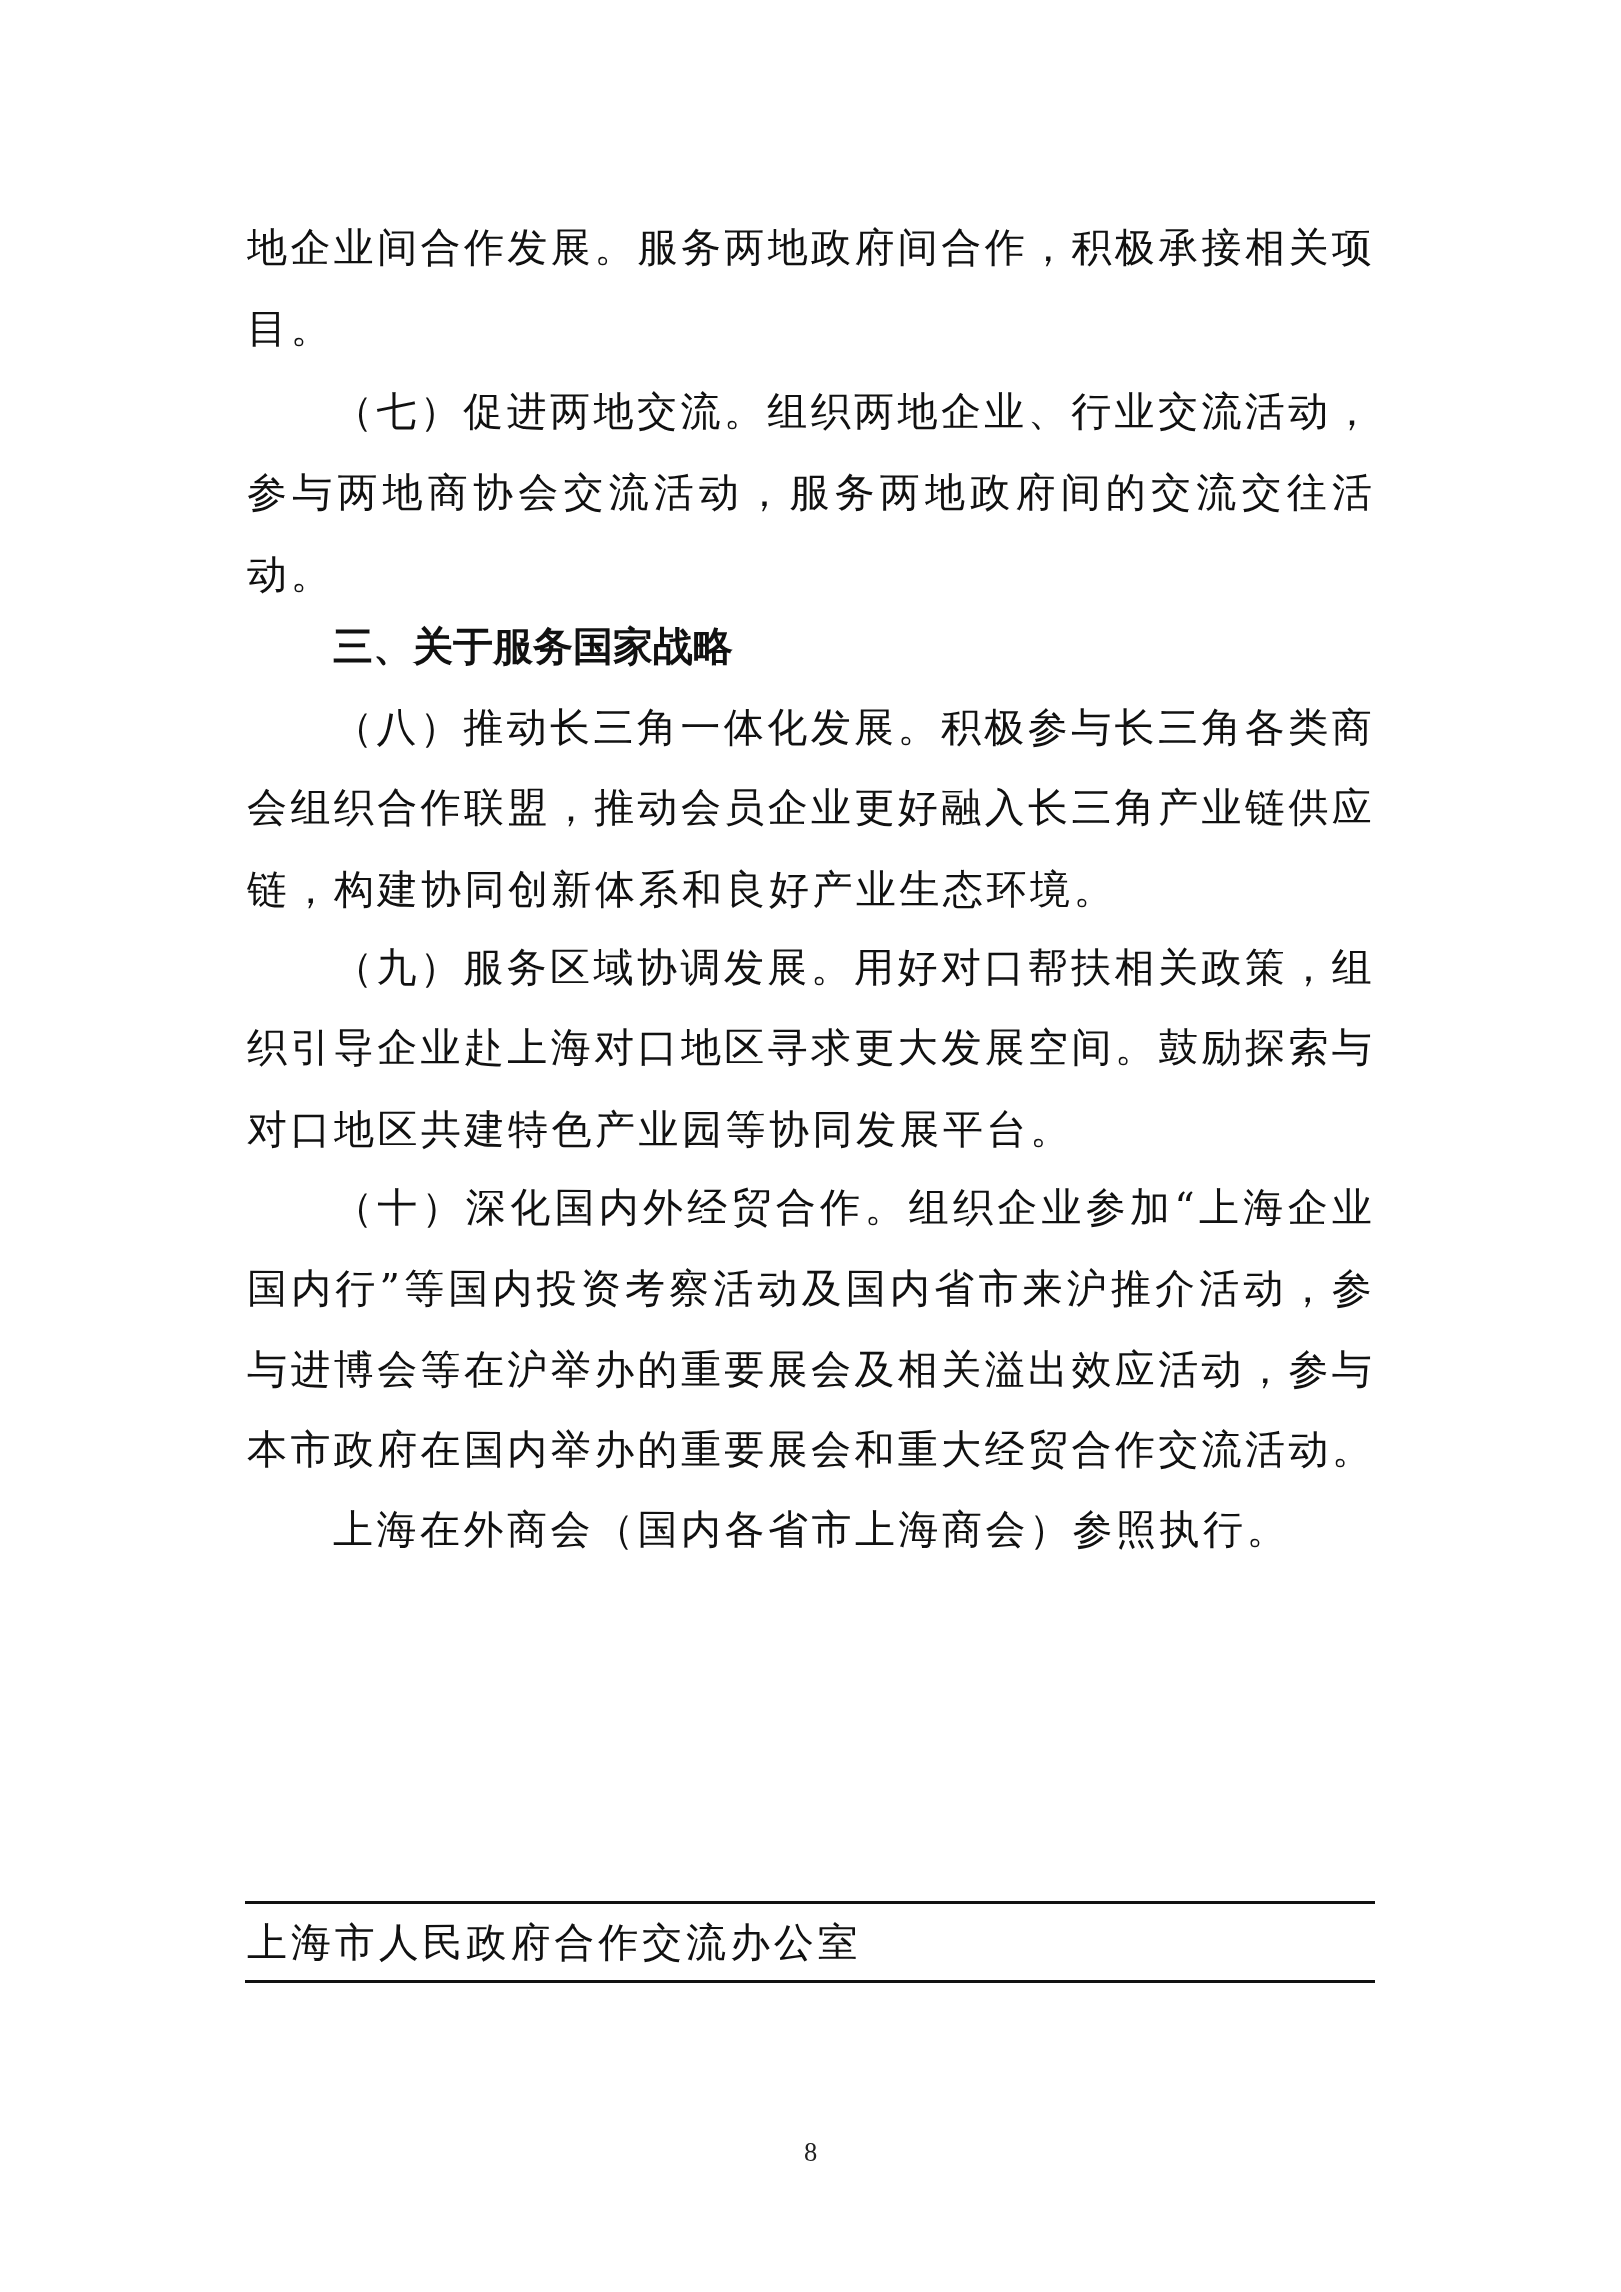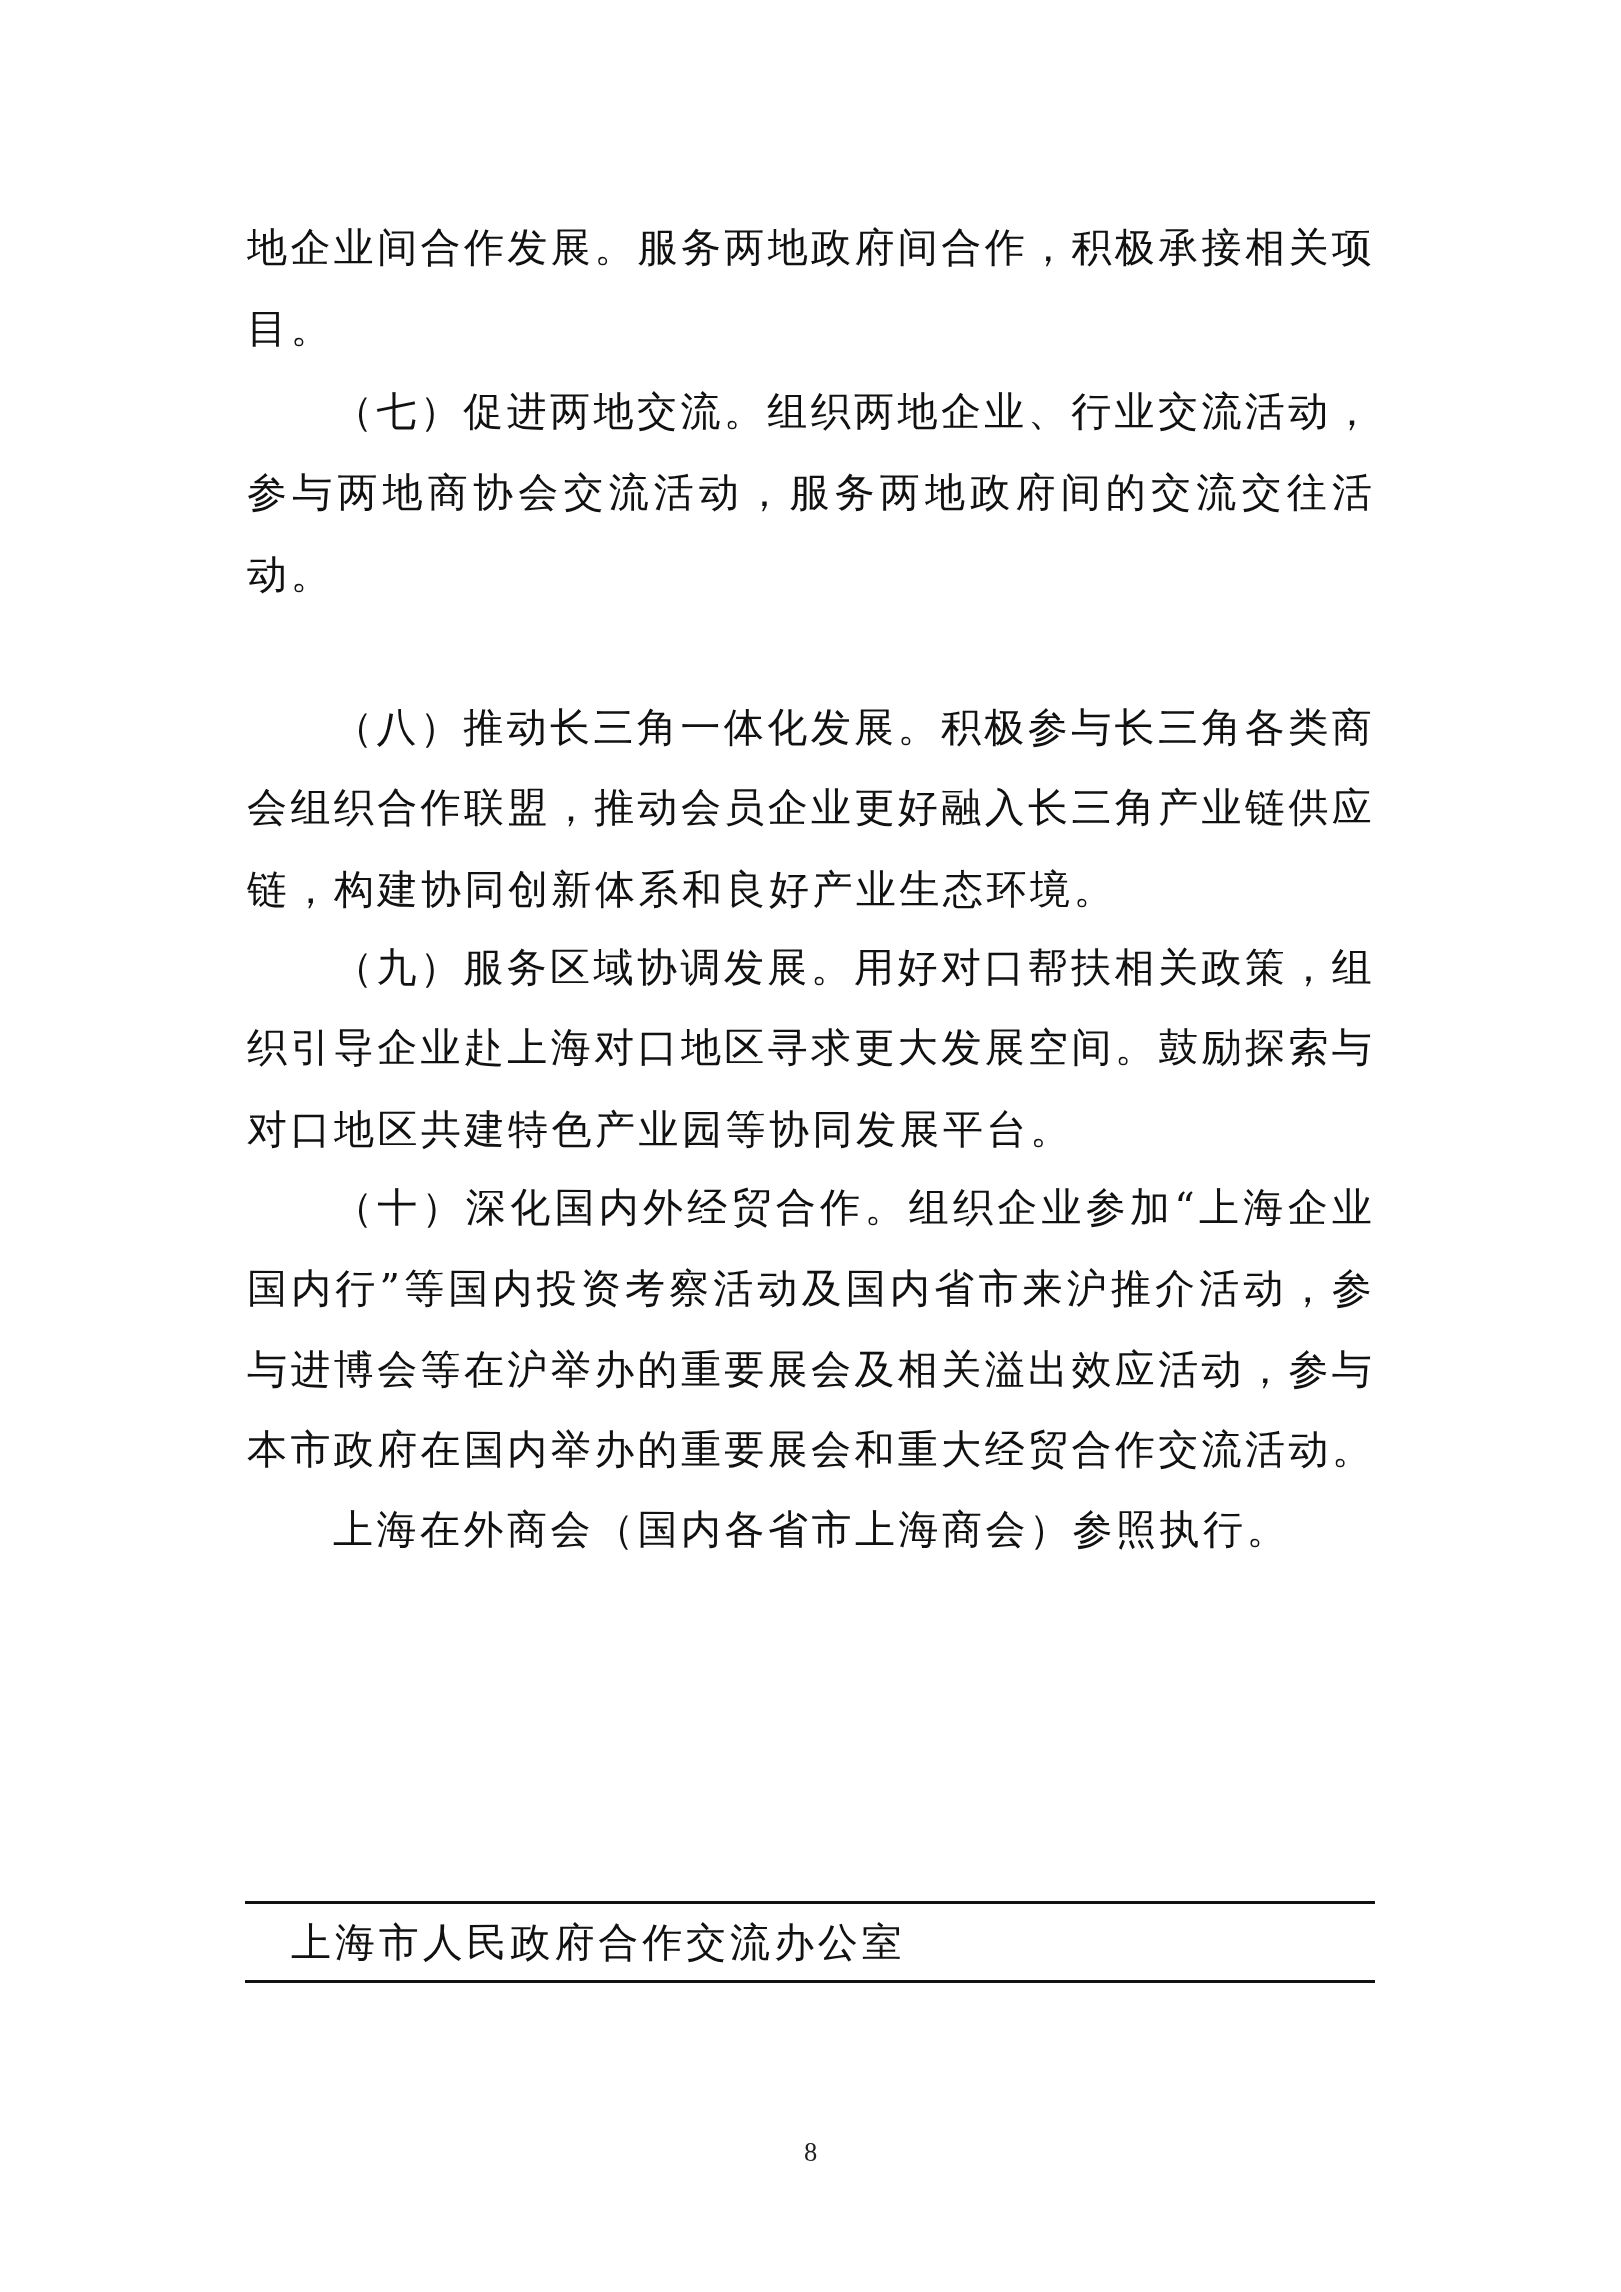--- a/index.html
+++ b/index.html
@@ -10,21 +10,21 @@
           font-size: 40px; line-height: 59px; white-space: nowrap;
           display: flex; justify-content: space-between; }
   .line.indent { left: 333px; width: 1039px; }
   .line.last { justify-content: flex-start; gap: 1.5px; }
   .line span.ch { display: inline-block; }
   .heading { position: absolute; left: 333px; height: 59px; line-height: 59px;
              font-family: "DejaVu Sans", "Liberation Sans", sans-serif; font-weight: bold;
              font-size: 40px; white-space: nowrap; letter-spacing: 0px; }
   .rule { position: absolute; left: 245px; width: 1130px; height: 2.9px; background: #111111; }
   .footer-text { position: absolute; top: 1913px; height: 59px; line-height: 59px; font-size: 40px; white-space: nowrap; }
-  .footer-left { left: 247px; letter-spacing: 3.9px; margin-left: 44px; }
+  .footer-left { left: 247px; letter-spacing: 3.9px; }
   .footer-right { right: 249px; letter-spacing: 3.9px; }
   .page-number { position: absolute; top: 2137px; left: 0; width: 1621px; text-align: center;
                  font-family: "Liberation Serif", "DejaVu Serif", serif; font-size: 26.5px; color: #222; }
 </style>
 </head>
 <body>
 
 <div class="page">
   <div id="body-lines">
       <div class="line" style="top: 218px;">
@@ -396,20 +396,21 @@
         <span class="ch" style="width: 42px;">会</span>
         <span class="ch" style="width: 42px;">）</span>
         <span class="ch" style="width: 42px;">参</span>
         <span class="ch" style="width: 42px;">照</span>
         <span class="ch" style="width: 42px;">执</span>
         <span class="ch" style="width: 42px;">行</span>
         <span class="ch" style="width: 42px;">。</span>
       </div>
     </div>
 
+  <div class="heading" style="top:617px;">三、关于服务国家战略</div>
 
   <div class="rule" style="top:1901px;"></div>
   <div class="footer-text footer-left">上海市人民政府合作交流办公室</div>
   <div class="rule" style="top:1980px;"></div>
 
   <div class="page-number">8</div>
 </div>
 
 
 </body></html>

